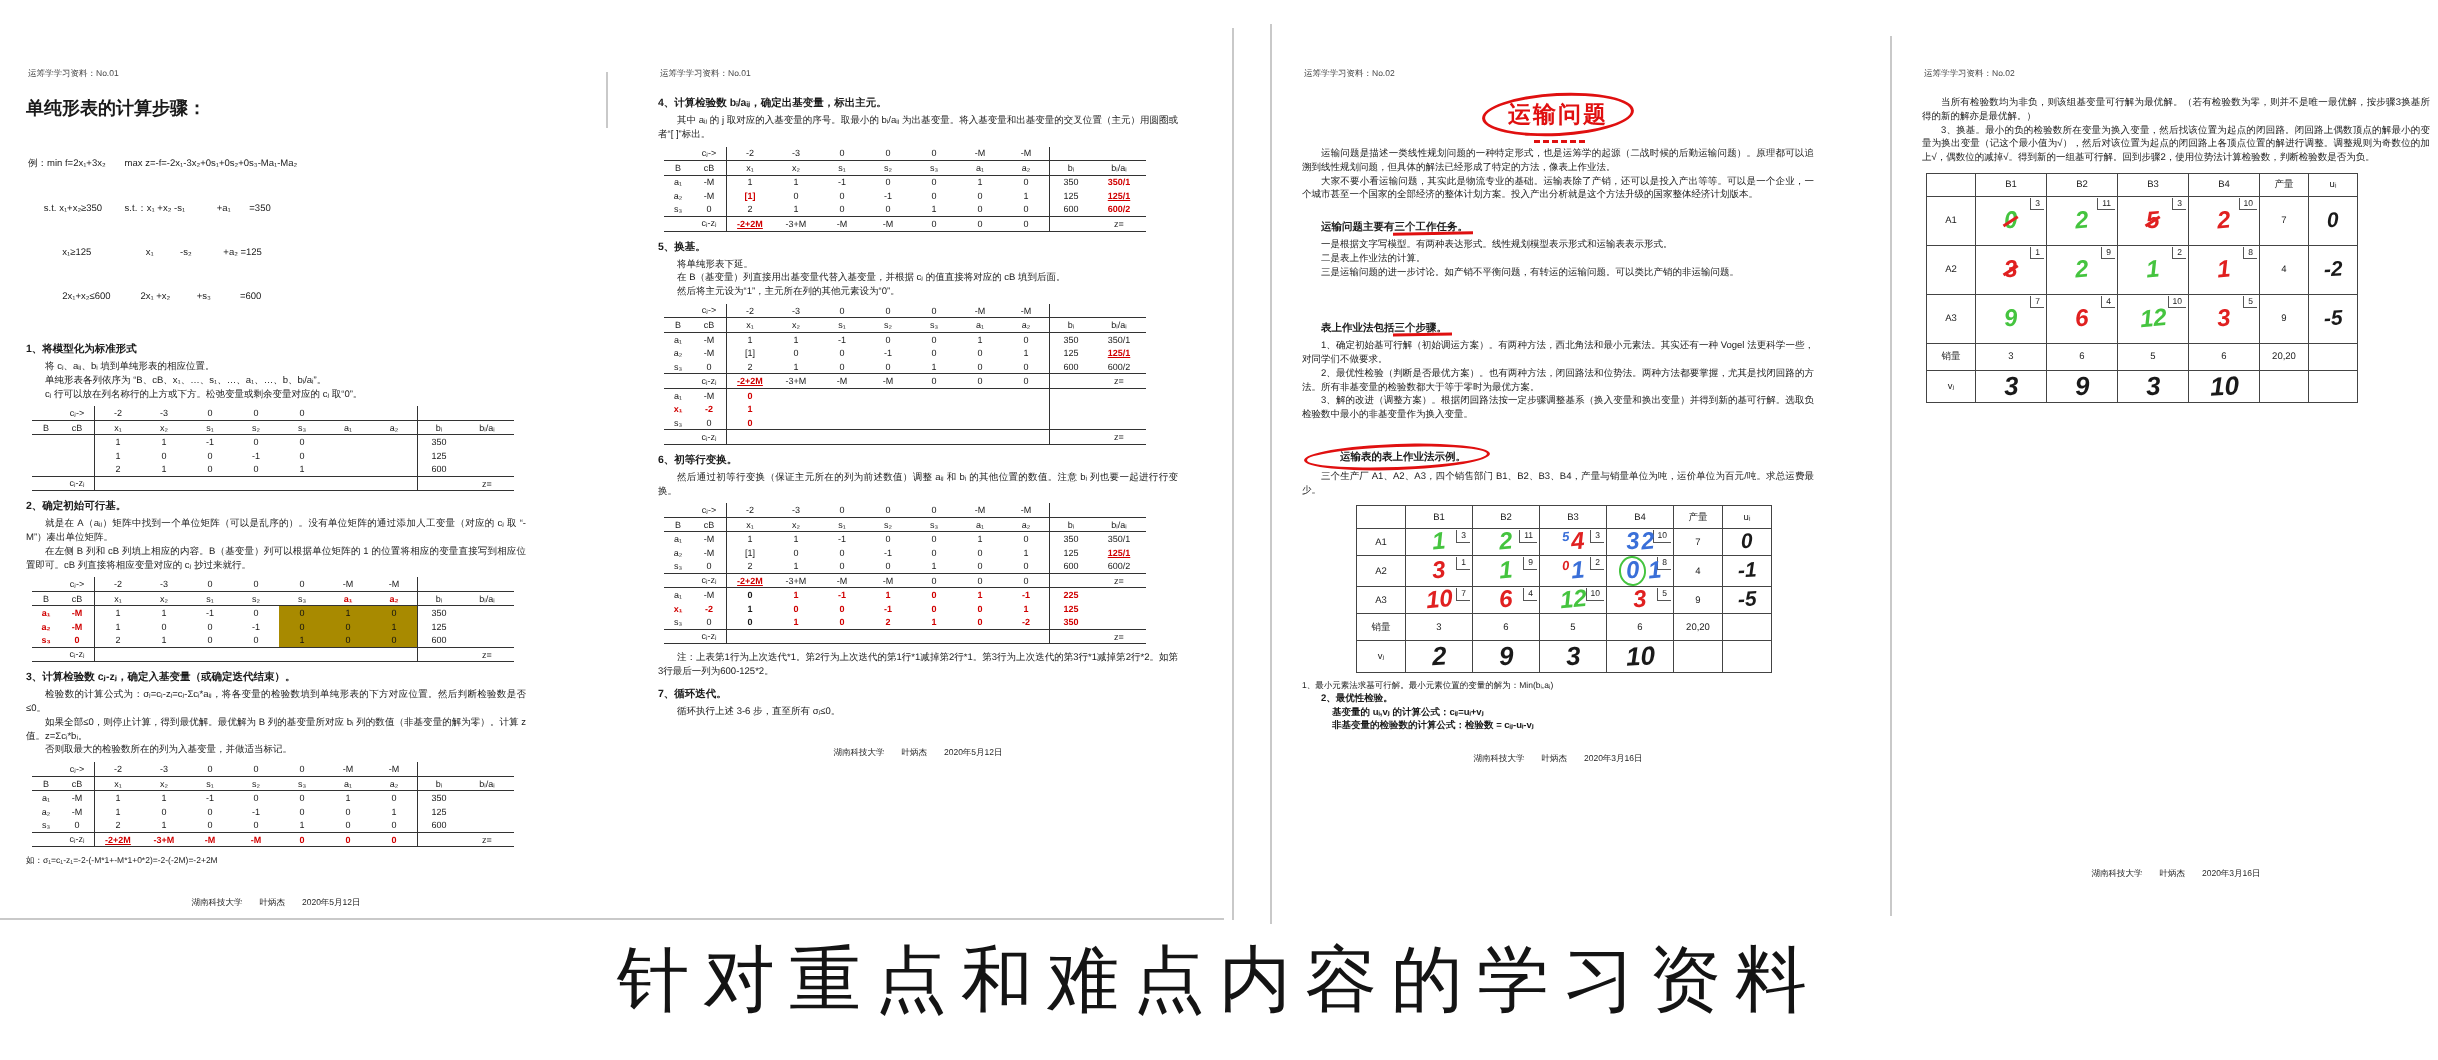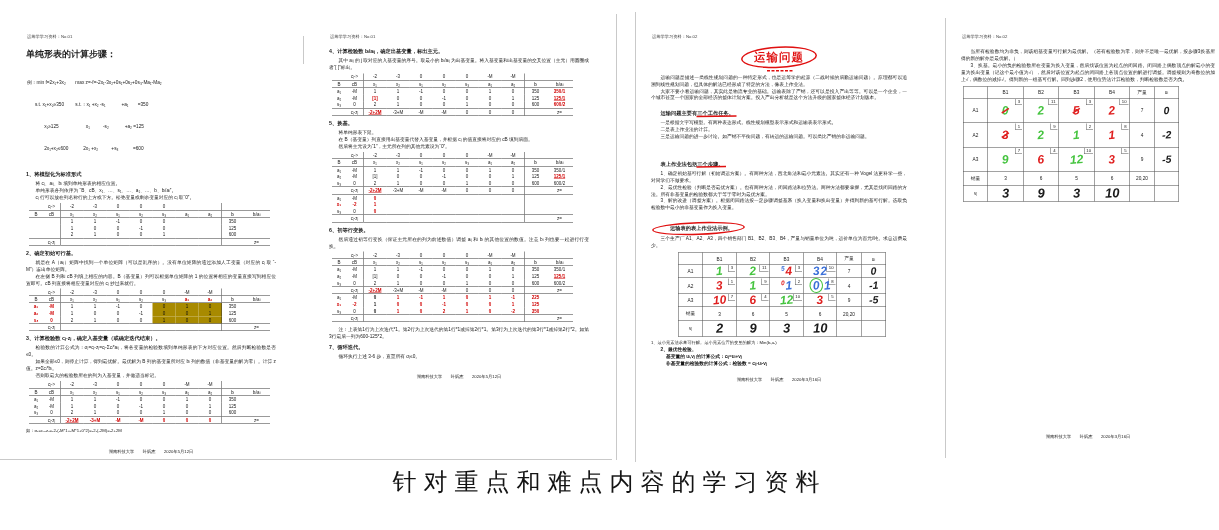--- a/index.html
+++ b/index.html
@@ -1,19 +1,19 @@
 <!DOCTYPE html>
 <html><head>
 <meta charset="utf-8">
 <style>
   html,body{margin:0;padding:0;background:#fff;}
   body{width:1219px;height:530px;position:relative;overflow:hidden;
        font-family:"Liberation Sans","DejaVu Sans",sans-serif;color:#1a1a1a;}
   .page{position:absolute;top:26px;height:436px;overflow:hidden;background:#fff;}
-  #p1{left:25px;width:252px}
+  #p1{left:12px;width:252px}
   #p2{left:328px;width:262px}
   #p3{left:650px;width:258px}
   #p4{left:960px;width:256px}
   .inner{transform:scale(0.5);transform-origin:0 0;position:relative;}
   #p1 .inner{width:504px;height:872px}
   #p2 .inner{width:524px;height:872px}
   #p3 .inner{width:516px;height:872px}
   #p4 .inner{width:512px;height:872px}
   .phead{font-size:8.5px;color:#444;margin:8px 0 16px 4px;}
   .ptitle{font-size:18px;font-weight:bold;margin:2px 0 8px 2px;}
@@ -69,21 +69,21 @@
   .rul::after{content:"";position:absolute;left:-2px;right:-4px;bottom:-2px;height:3px;
       background:#e01010;transform:rotate(-1deg);}
   .ellipse2{position:relative;display:inline-block;padding:2px 10px;}
   .ellipse2::before{content:"";position:absolute;inset:-4px -14px -4px -26px;border:3px solid #e01010;
       border-radius:50%;transform:rotate(-2deg);}
   .gap18{height:18px}.gap34{height:34px}.gap10{height:10px}
   .absfoot{position:absolute;left:0;right:0;top:800px;}
   
   .hline,.vline{position:absolute;background:#c9c9c9;}
   .caption{position:absolute;top:466px;left:0;width:1219px;text-align:center;
-      font-family:"Liberation Serif","DejaVu Serif",serif;font-size:24px;
+      font-family:"Liberation Serif","DejaVu Serif",serif;font-size:36px;
       letter-spacing:7px;color:#141414;}
 </style>
 </head>
 <body>
 
 <div>
 
   <div class="page" id="p1">
     <div class="inner">
       <div class="phead">运筹学学习资料：No.01</div>

